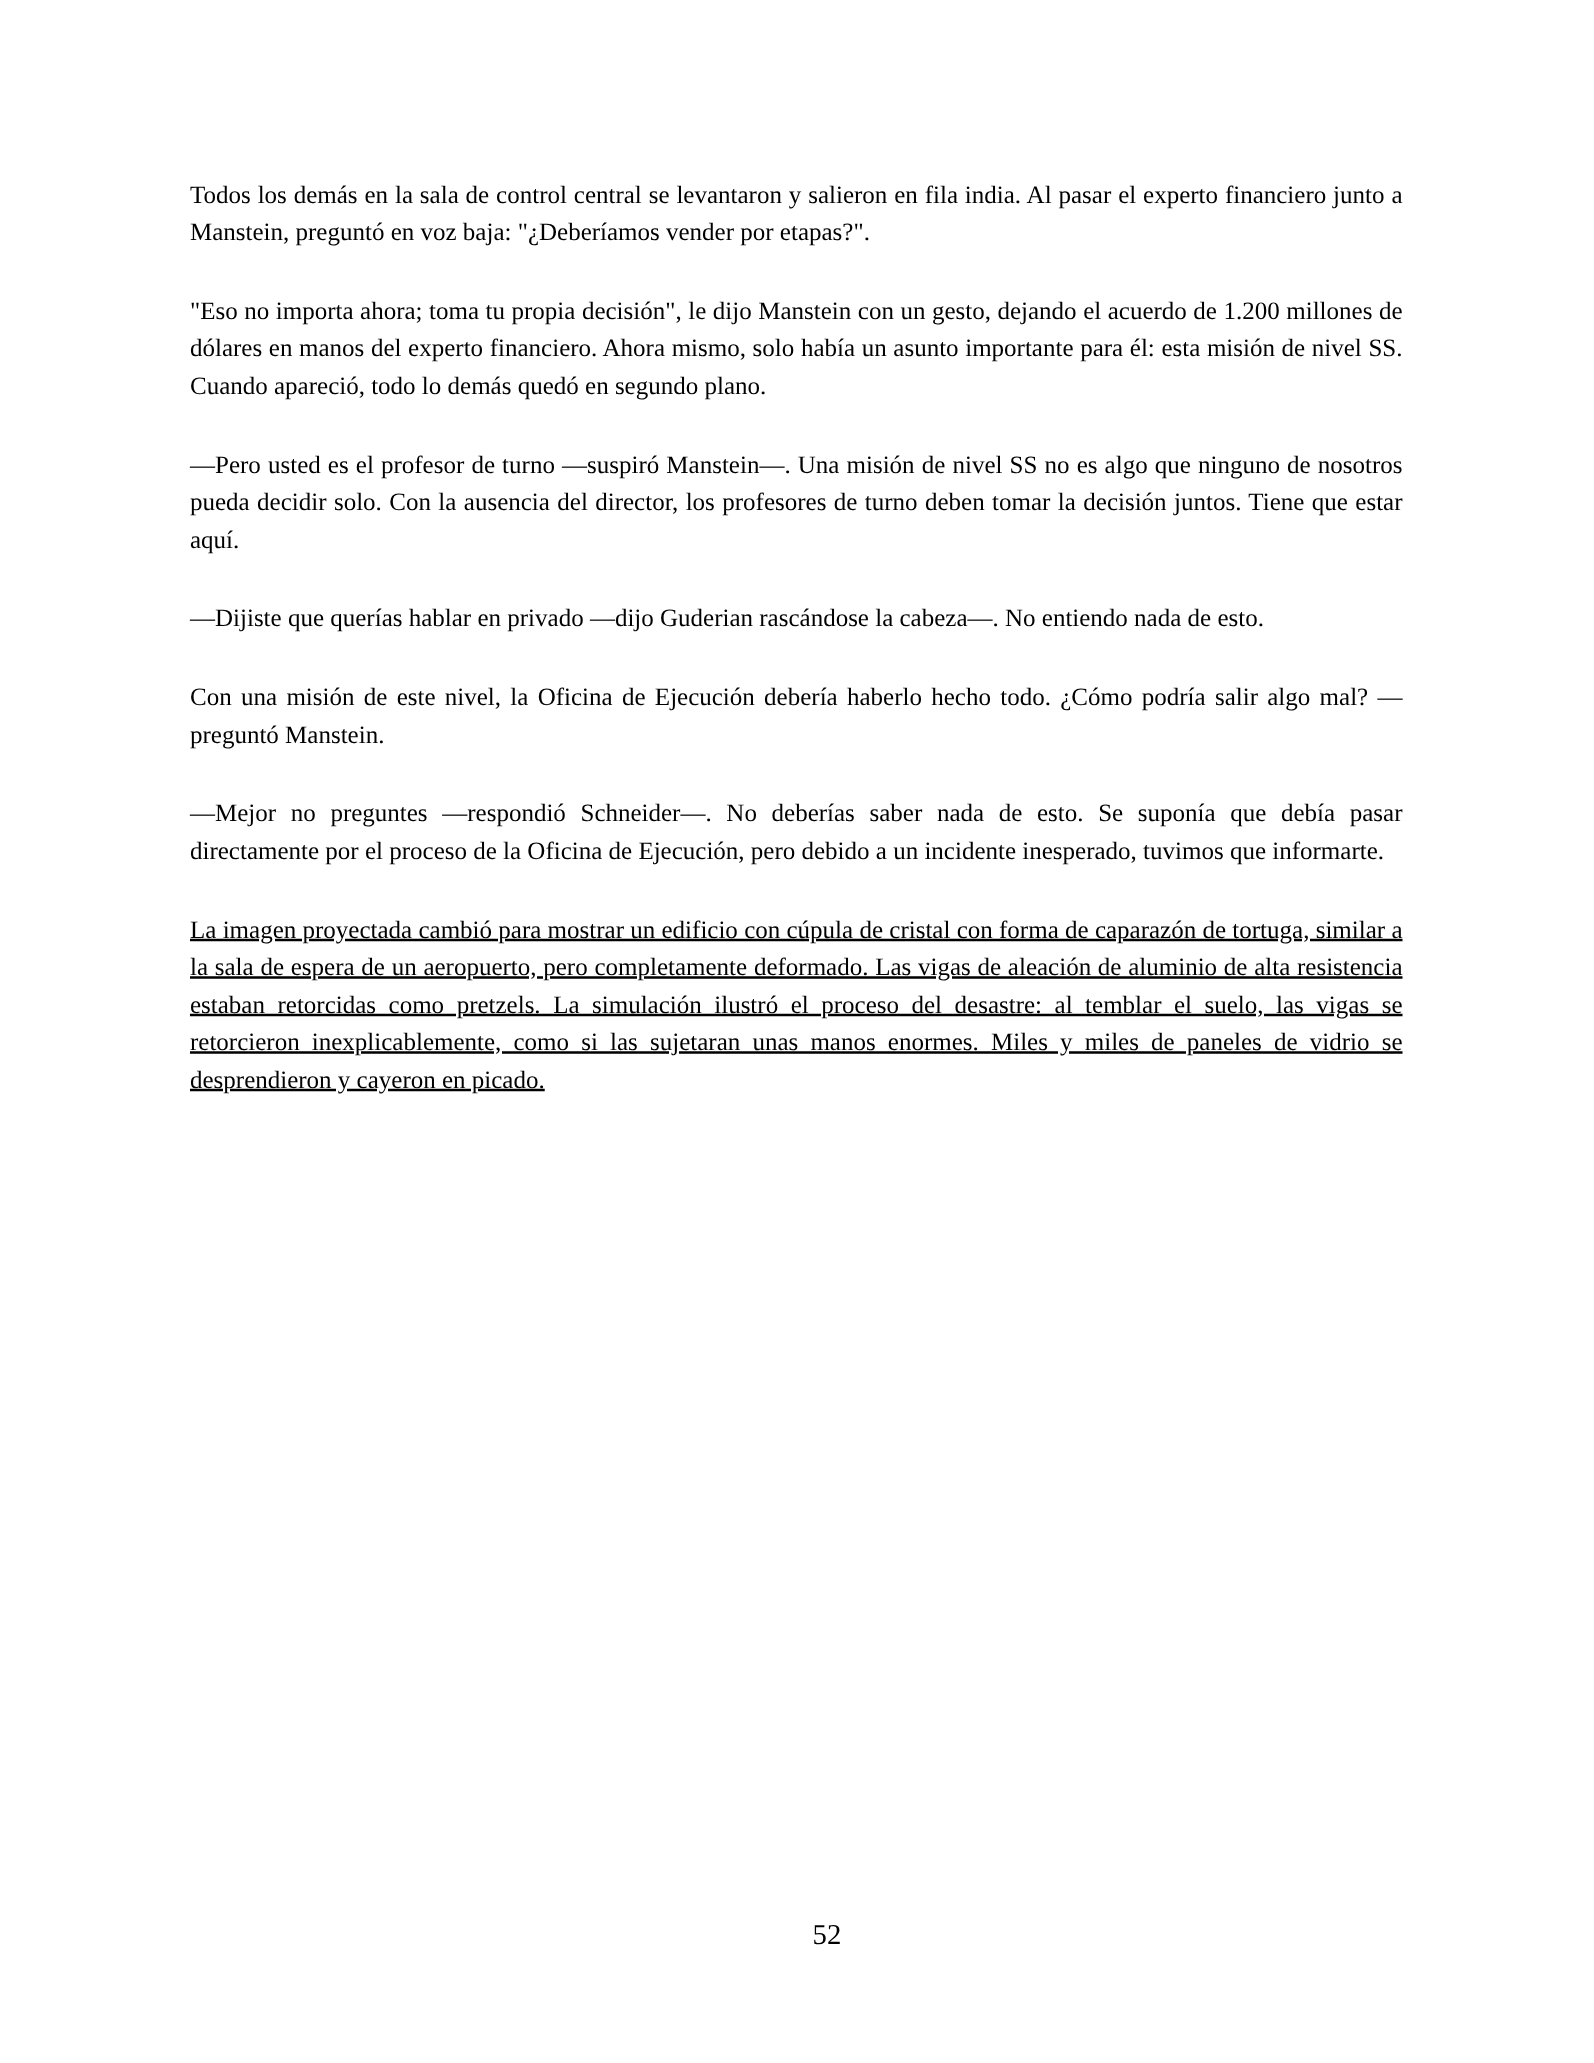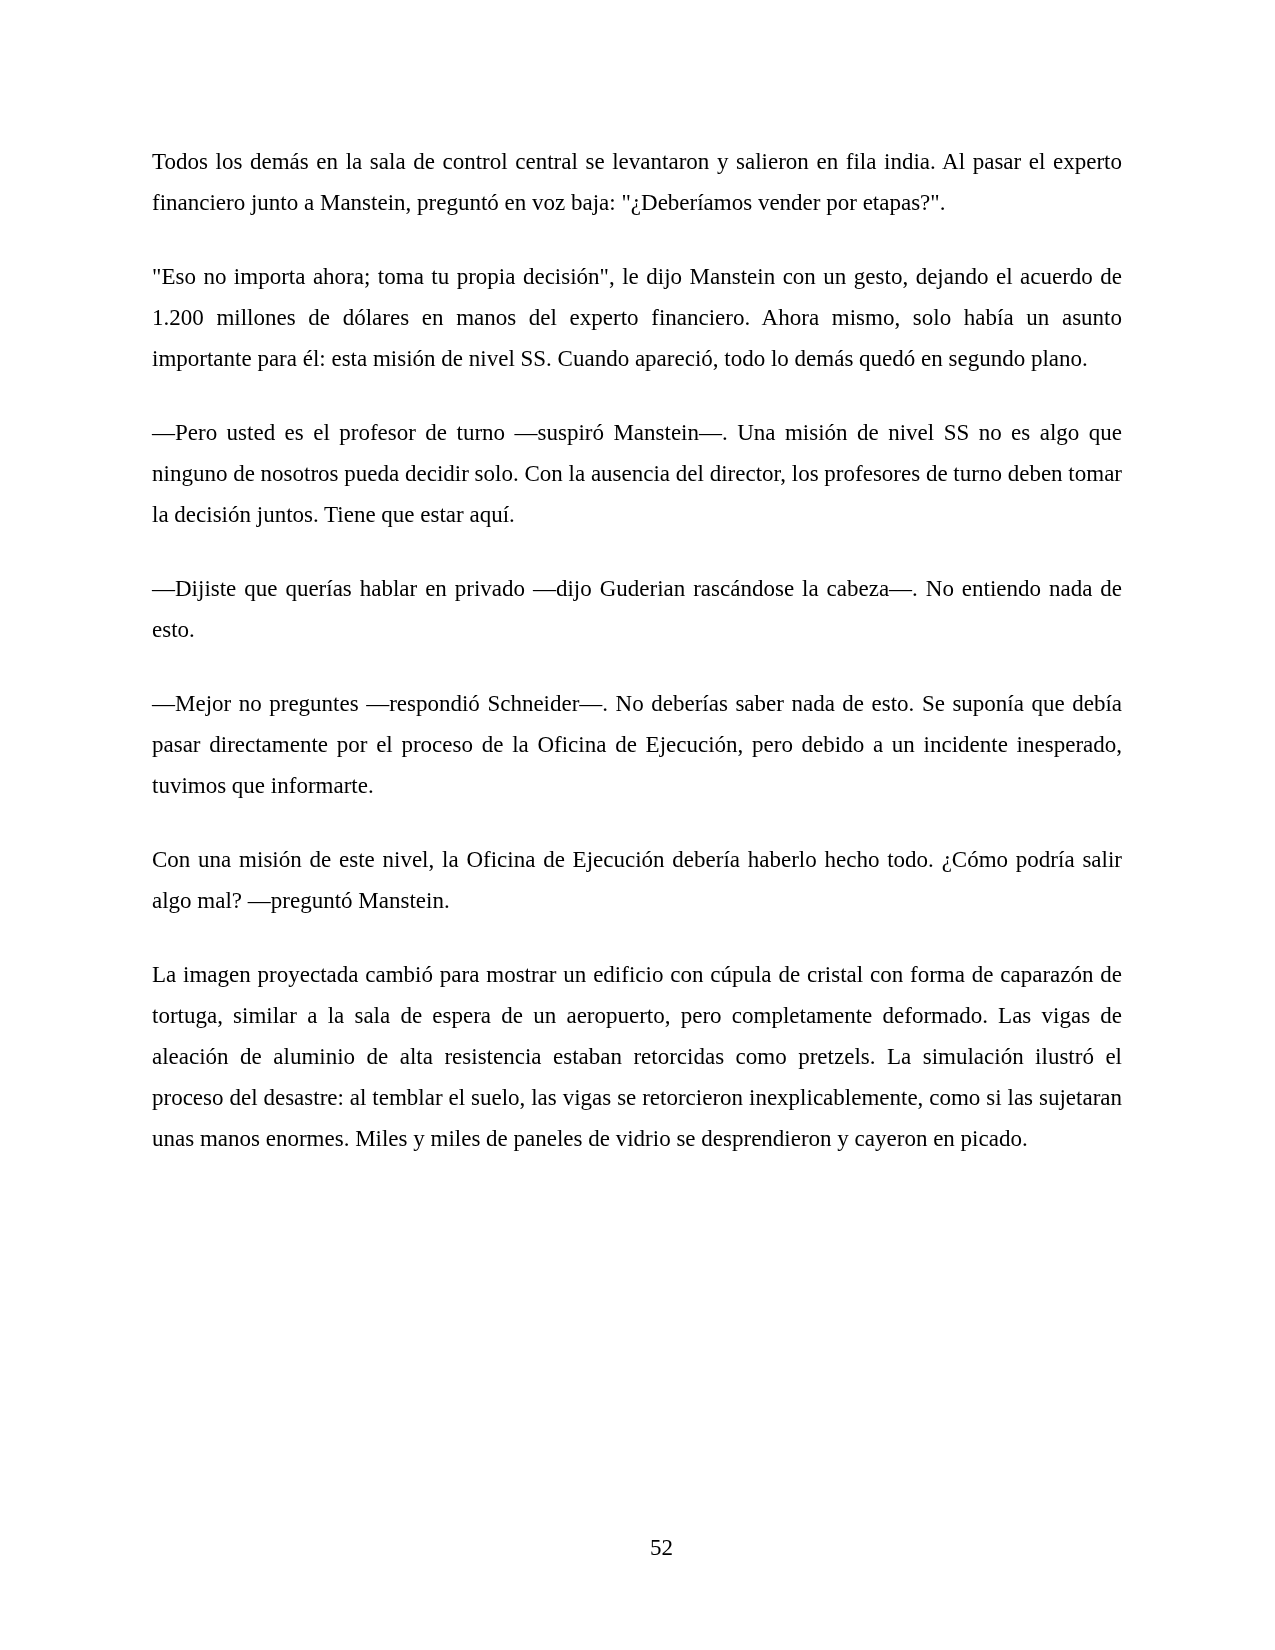--- a/index.html
+++ b/index.html
@@ -17,27 +17,28 @@
     overflow: hidden;
   }
   .content {
     position: absolute;
     left: 152px;
     top: 141px;
     width: 970px;
   }
   .content p {
     margin: 0 0 33px 0;
-    font-size: 23px;
-    line-height: 41px;
+    font-size: 20px;
+    line-height: 30px;
     text-align: justify;
     hyphens: none;
   }
   .content p:last-child {
     margin-bottom: 0;
+    text-decoration: underline;
   }
   .page-number {
     position: absolute;
     top: 1531px;
     left: 0;
     width: 100%;
     text-align: center;
     font-size: 23px;
     line-height: 33px;
     margin-left: 24px;
@@ -45,18 +46,18 @@
 </style>
 </head>
 <body>
 
 <div class="page">
   <div class="content">
     <p>Todos los demás en la sala de control central se levantaron y salieron en fila india. Al pasar el experto financiero junto a Manstein, preguntó en voz baja: "¿Deberíamos vender por etapas?".</p>
     <p>"Eso no importa ahora; toma tu propia decisión", le dijo Manstein con un gesto, dejando el acuerdo de 1.200 millones de dólares en manos del experto financiero. Ahora mismo, solo había un asunto importante para él: esta misión de nivel SS. Cuando apareció, todo lo demás quedó en segundo plano.</p>
     <p>—Pero usted es el profesor de turno —suspiró Manstein—. Una misión de nivel SS no es algo que ninguno de nosotros pueda decidir solo. Con la ausencia del director, los profesores de turno deben tomar la decisión juntos. Tiene que estar aquí.</p>
     <p>—Dijiste que querías hablar en privado —dijo Guderian rascándose la cabeza—. No entiendo nada de esto.</p>
+    <p>Con una misión de este nivel, la Oficina de Ejecución debería haberlo hecho todo. ¿Cómo podría salir algo mal? —preguntó Manstein.</p>
     <p>—Mejor no preguntes —respondió Schneider—. No deberías saber nada de esto. Se suponía que debía pasar directamente por el proceso de la Oficina de Ejecución, pero debido a un incidente inesperado, tuvimos que informarte.</p>
-    <p>Con una misión de este nivel, la Oficina de Ejecución debería haberlo hecho todo. ¿Cómo podría salir algo mal? —preguntó Manstein.</p>
     <p>La imagen proyectada cambió para mostrar un edificio con cúpula de cristal con forma de caparazón de tortuga, similar a la sala de espera de un aeropuerto, pero completamente deformado. Las vigas de aleación de aluminio de alta resistencia estaban retorcidas como pretzels. La simulación ilustró el proceso del desastre: al temblar el suelo, las vigas se retorcieron inexplicablemente, como si las sujetaran unas manos enormes. Miles y miles de paneles de vidrio se desprendieron y cayeron en picado.</p>
   </div>
   <div class="page-number">52</div>
 </div>
 
 </body></html>

